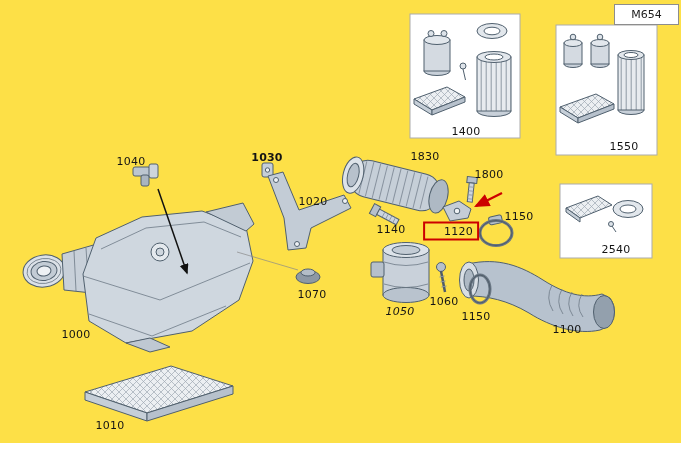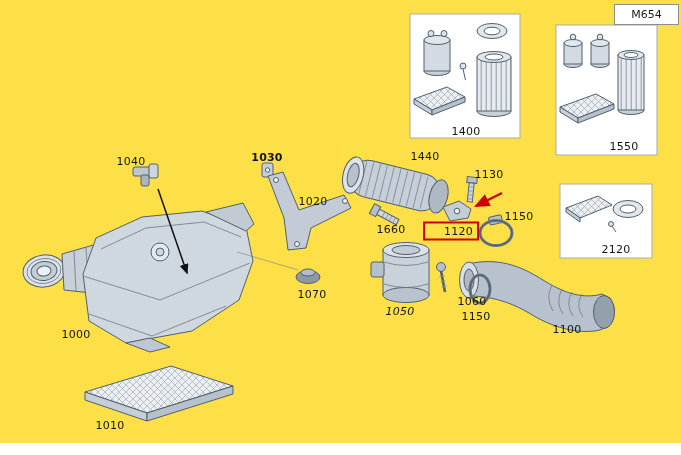--- a/index.html
+++ b/index.html
@@ -239,26 +239,26 @@
   <div id="model-box">
     <span>M654</span>
   </div>
 
   <div class="plabel" style="left:76px;  top:334px;">1000</div>
   <div class="plabel" style="left:110px; top:425px;">1010</div>
   <div class="plabel" style="left:313px; top:201px;">1020</div>
   <div class="plabel" style="left:267px; top:157px;font-weight:bold;">1030</div>
   <div class="plabel" style="left:131px; top:161px;">1040</div>
   <div class="plabel" style="left:400px; top:311px;font-style:italic;">1050</div>
-  <div class="plabel" style="left:444px; top:301px;margin-left:28px;">1060</div>
+  <div class="plabel" style="left:444px; top:301px;">1060</div>
   <div class="plabel" style="left:312px; top:294px;">1070</div>
   <div class="plabel" style="left:567px; top:329px;">1100</div>
-  <div class="plabel" style="left:425px; top:156px;">1440</div>
+  <div class="plabel" style="left:425px; top:156px;">1830</div>
   <div class="plabel hl" style="left:451px; top:231px;padding-left:19px;">1120</div>
-  <div class="plabel" style="left:489px; top:174px;">1130</div>
-  <div class="plabel" style="left:391px; top:229px;">1660</div>
+  <div class="plabel" style="left:489px; top:174px;">1800</div>
+  <div class="plabel" style="left:391px; top:229px;">1140</div>
   <div class="plabel" style="left:519px; top:216px;">1150</div>
   <div class="plabel" style="left:476px; top:316px;">1150</div>
   <div class="plabel" style="left:466px; top:131px;">1400</div>
-  <div class="plabel" style="left:616px; top:249px;">2120</div>
+  <div class="plabel" style="left:616px; top:249px;">2540</div>
   <div class="plabel" style="left:616px; top:146px;margin-left:8px;">1550</div>
 
 </div>
 
 </body></html>

